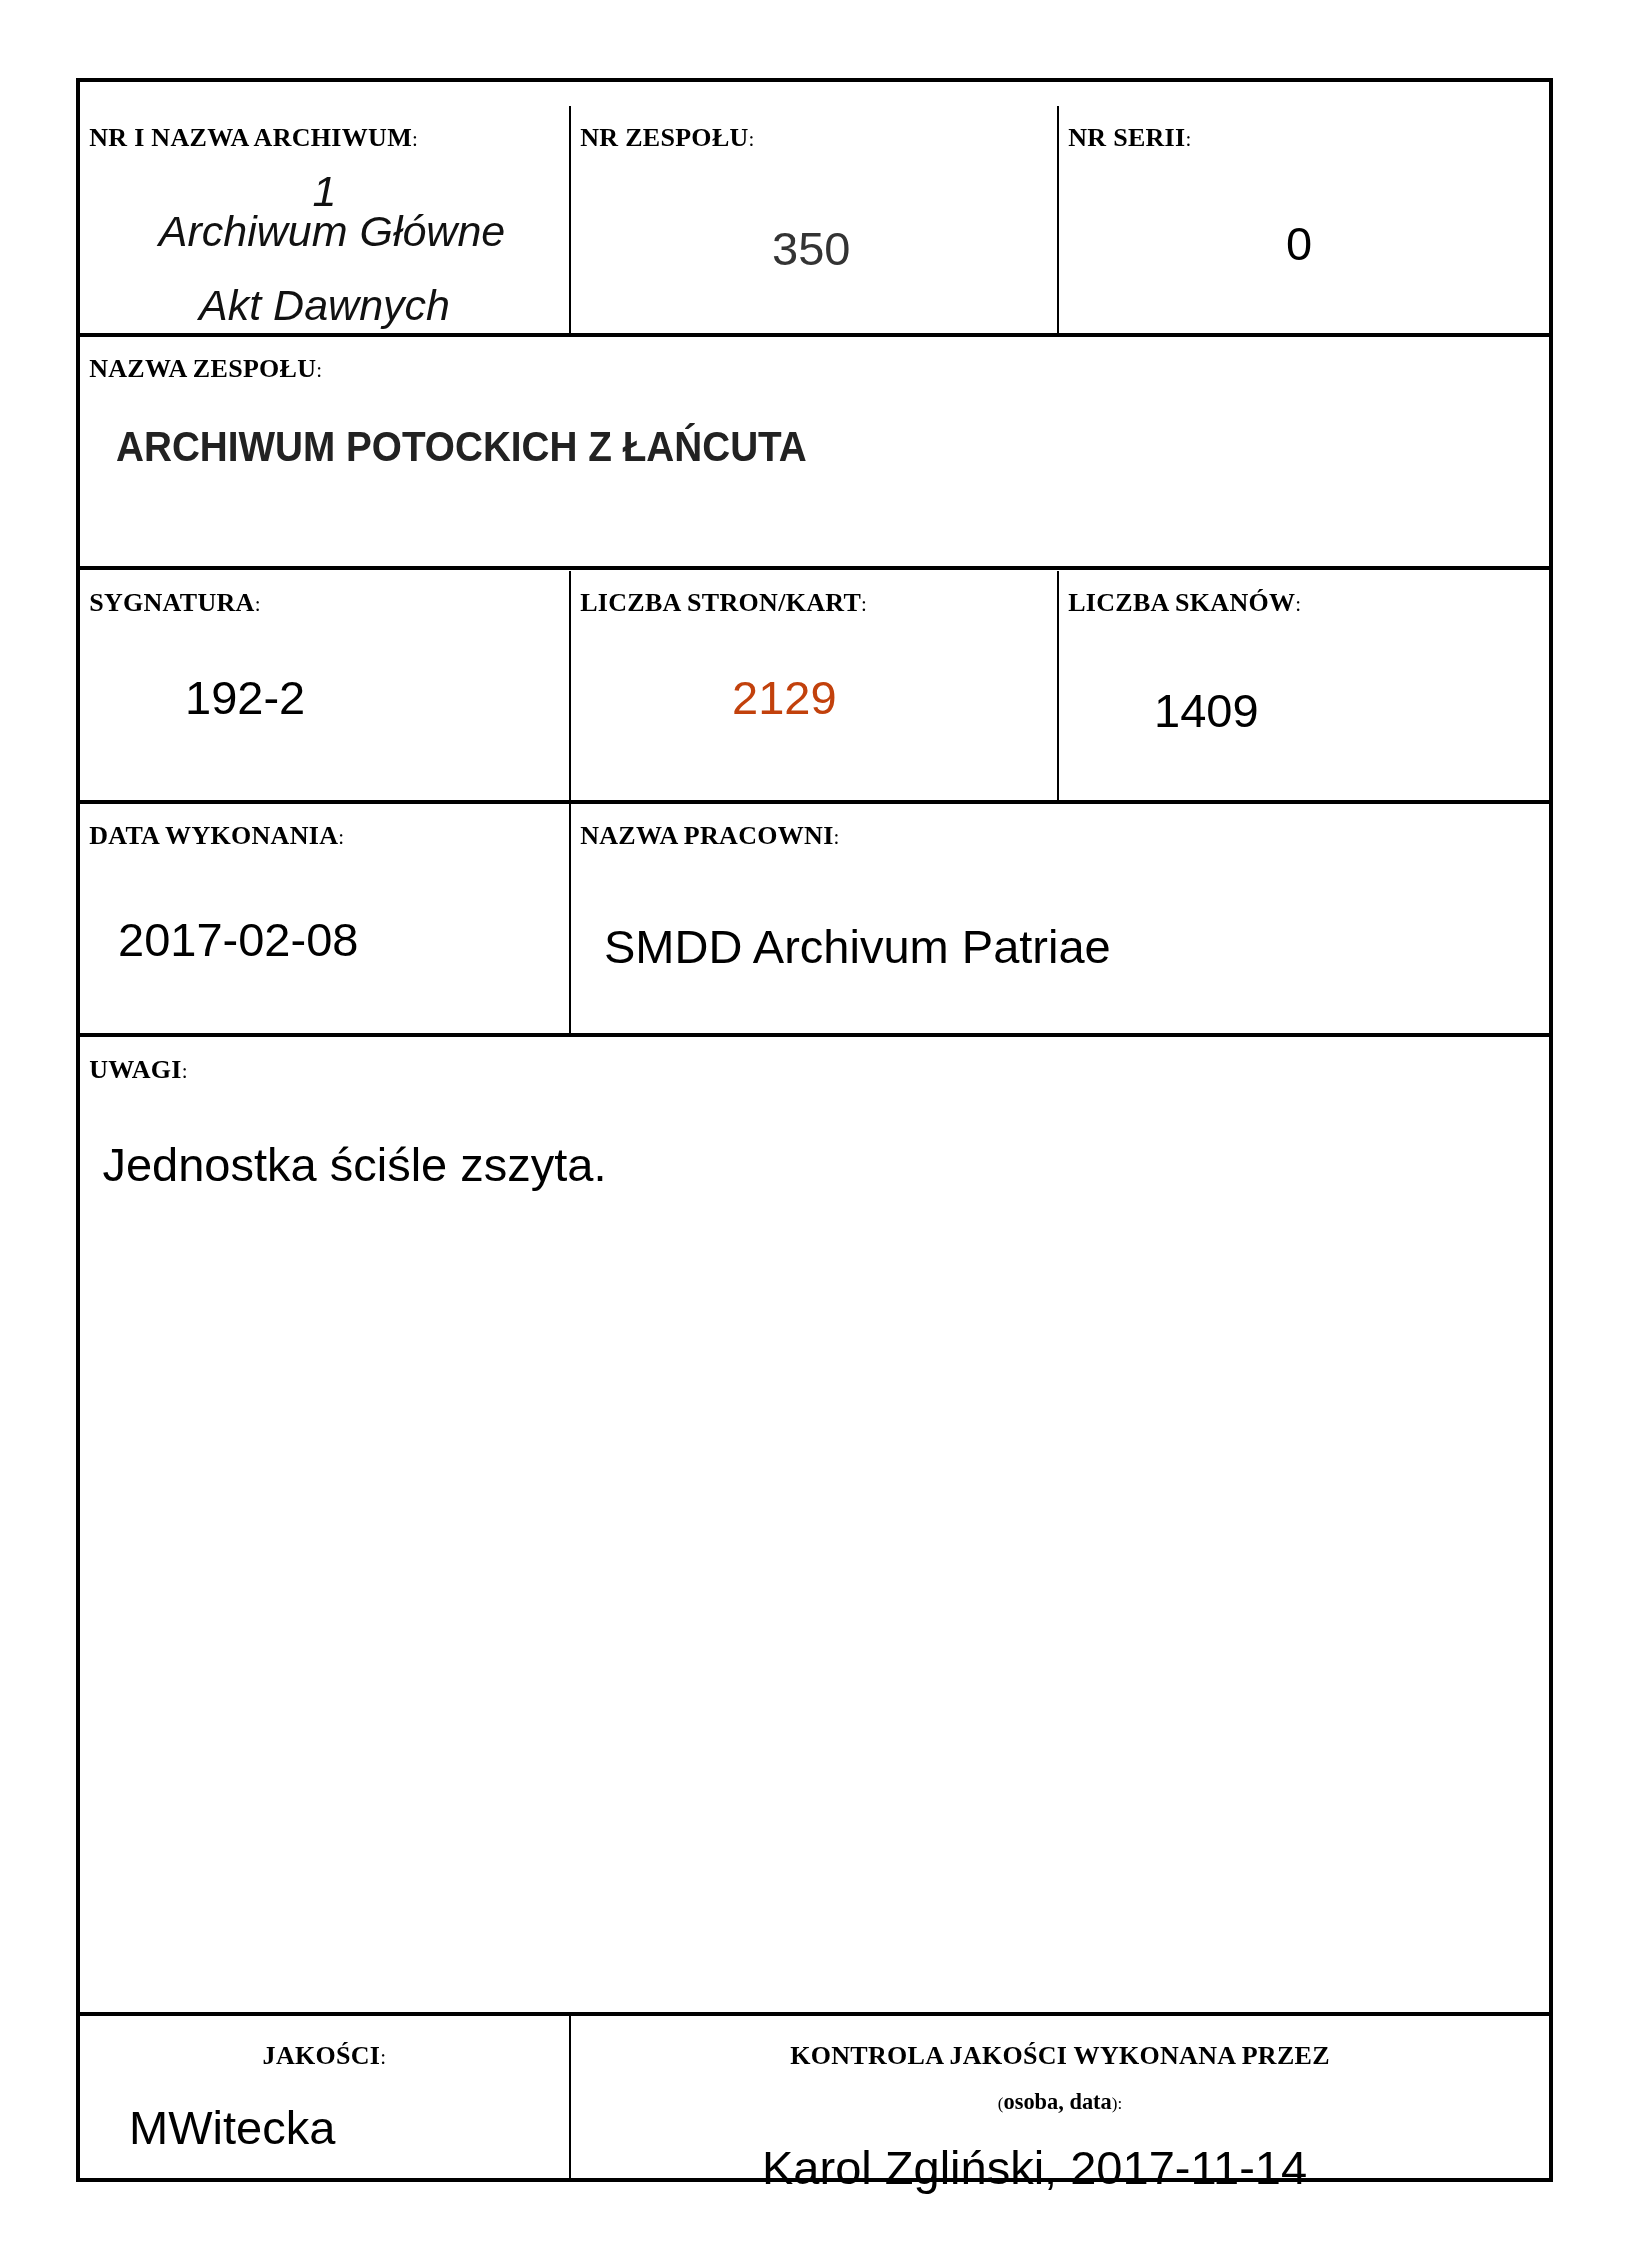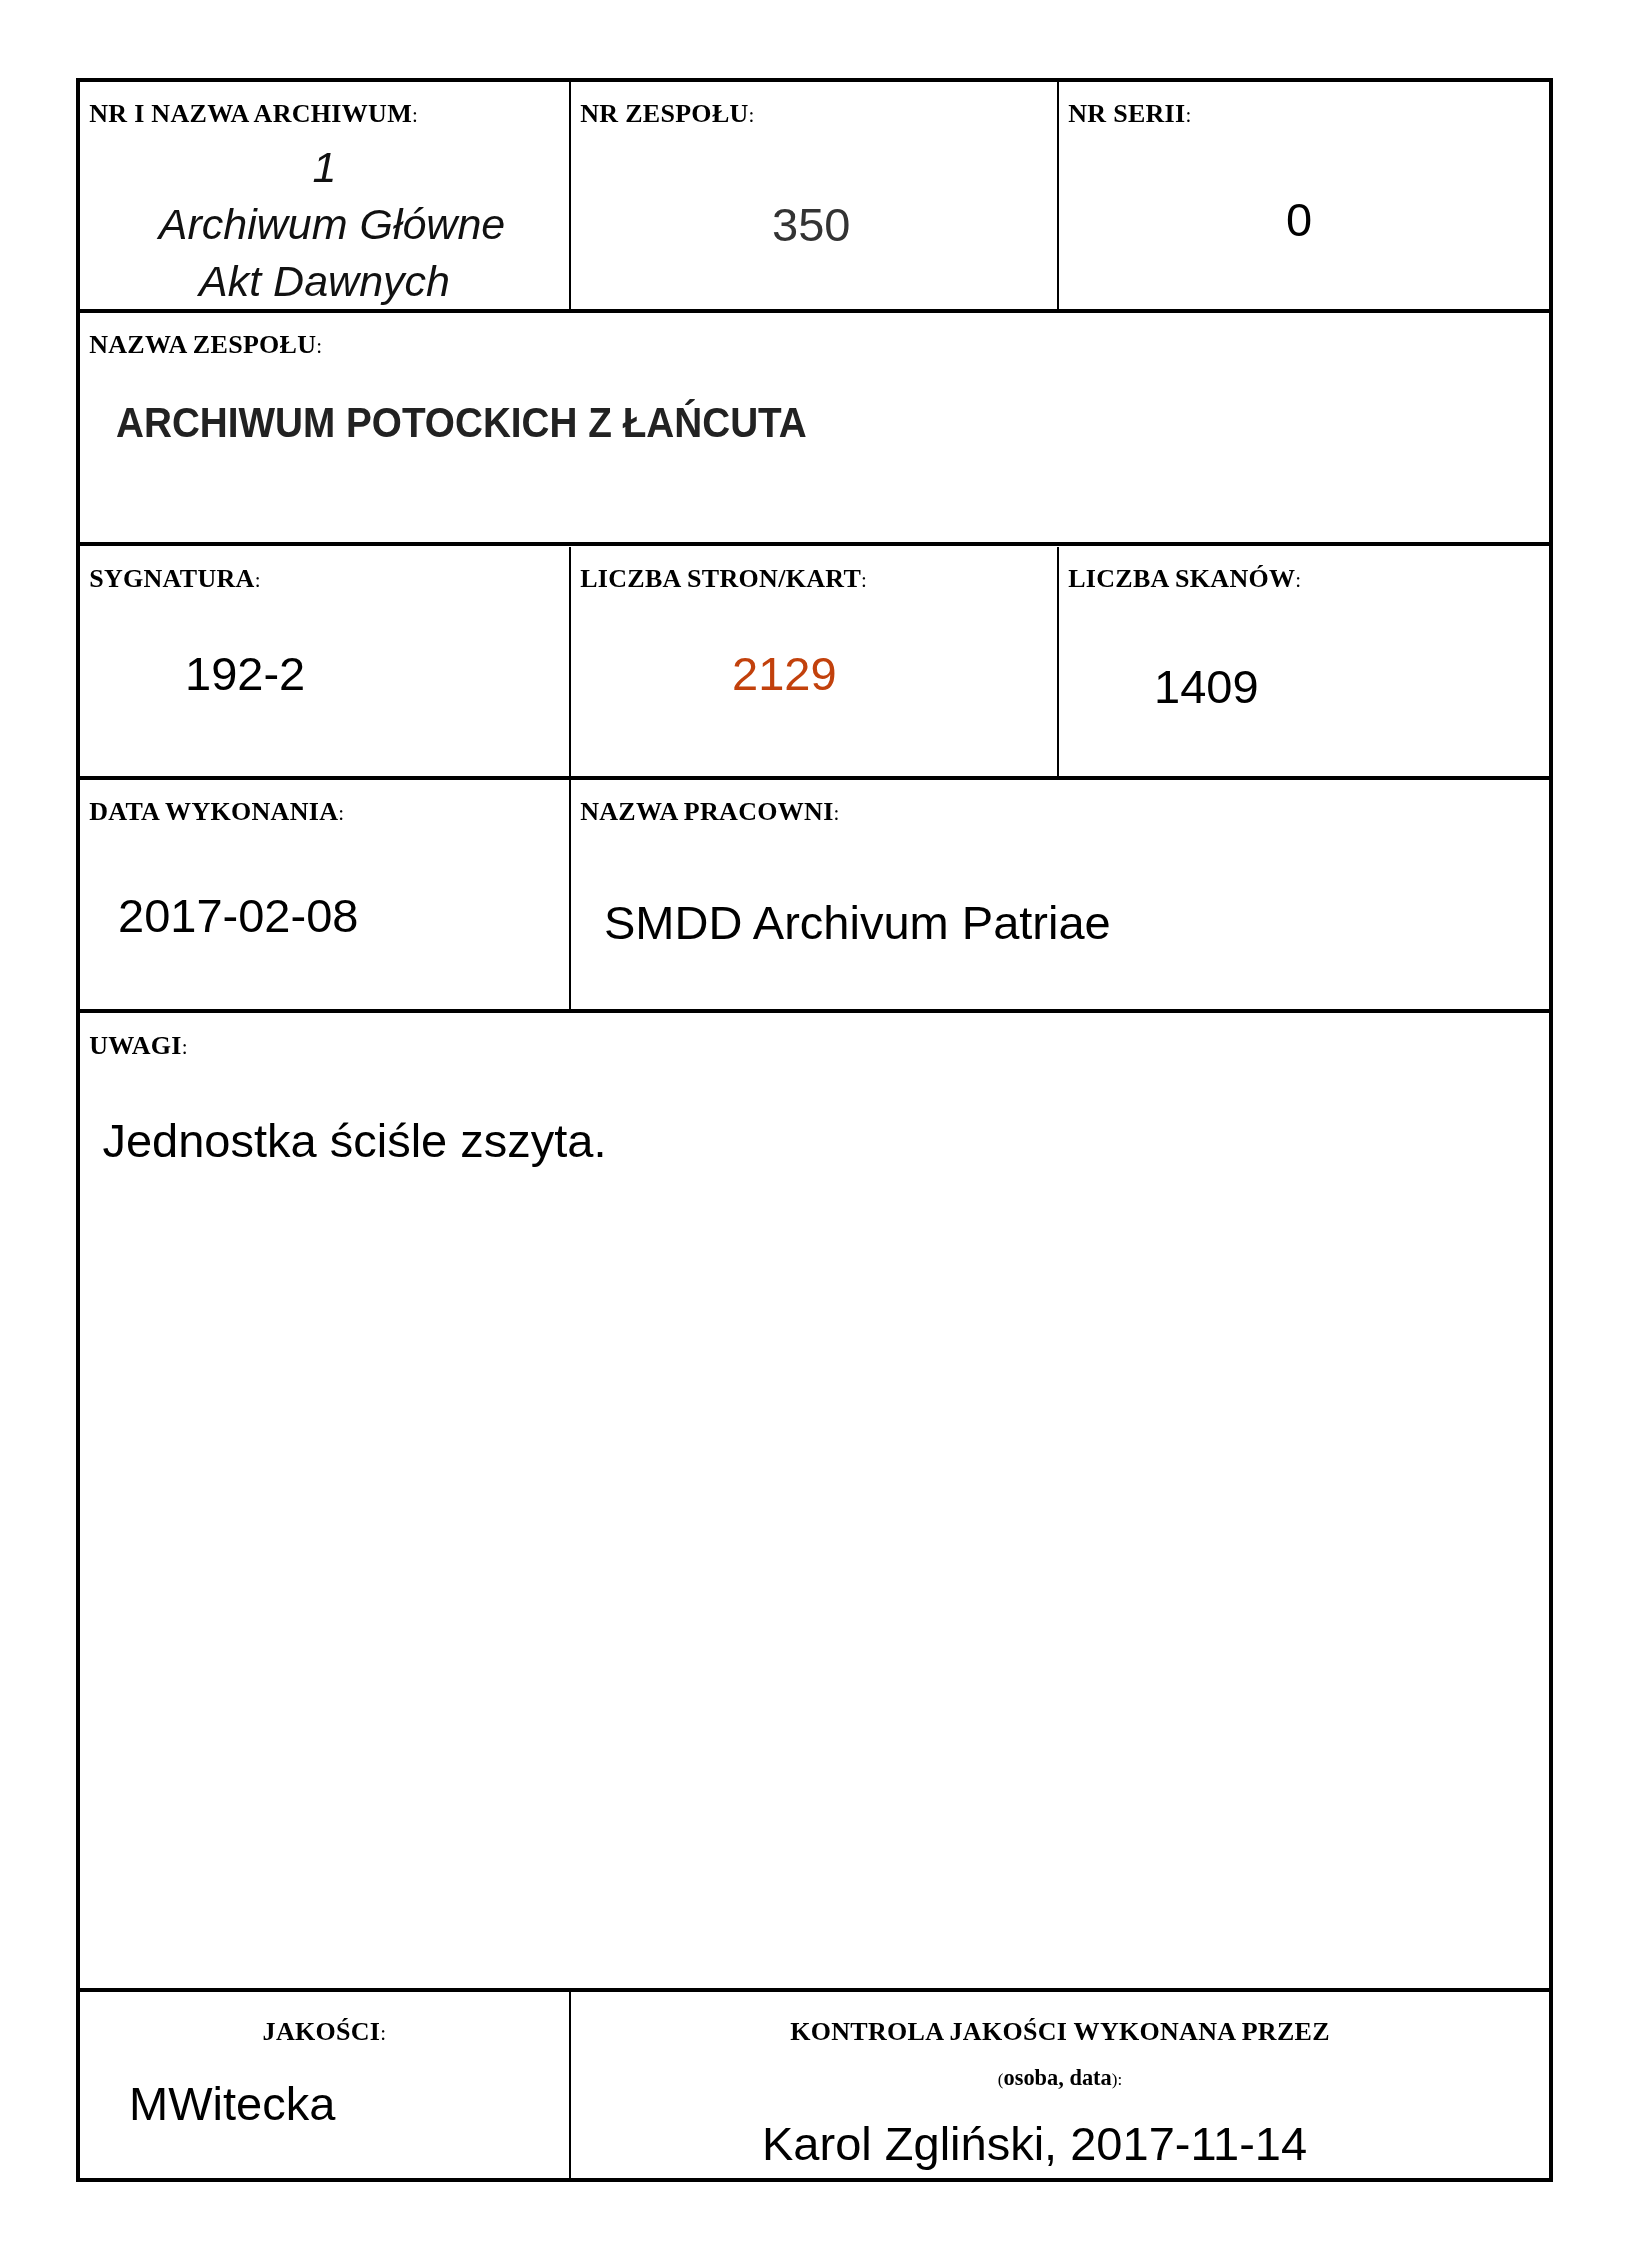--- a/index.html
+++ b/index.html
@@ -21,20 +21,21 @@
       height: 2104px;
       border: 4px solid #000;
       box-sizing: border-box;
     }
     .row {
       position: absolute;
       left: 0;
       right: 0;
       border-bottom: 4px solid #000;
       box-sizing: border-box;
+      margin-top: 24px;
     }
     .row.last { border-bottom: none; }
     .cell {
       position: absolute;
       top: 0;
       bottom: 0;
       box-sizing: border-box;
     }
     .cell.divider { border-left: 2.6px solid #000; }
     .label {
@@ -89,21 +90,21 @@
 <body>
 
 <div class="sheet">
 
   <div class="row" style="top:0; height:231px;">
     <div class="cell" style="left:0; width:489px;">
       <div class="label">
         <span>NR I NAZWA ARCHIWUM</span><span class="colon">:</span>
       </div>
       <div class="value italic" style="top:56px;">1</div>
-      <div class="value italic" style="top:113px;padding-left:15px;">Archiwum Główne</div>
+      <div class="value italic" style="top:96px;padding-left:15px;">Archiwum Główne</div>
       <div class="value italic" style="top:170px;">Akt Dawnych</div>
     </div>
     <div class="cell divider" style="left:489px; width:489px;">
       <div class="label">
         <span>NR ZESPOŁU</span><span class="colon">:</span>
       </div>
       <div class="value" style="left:201px; top:115px; color:#333;">350</div>
     </div>
     <div class="cell divider" style="left:977px; right:0;">
       <div class="label">

